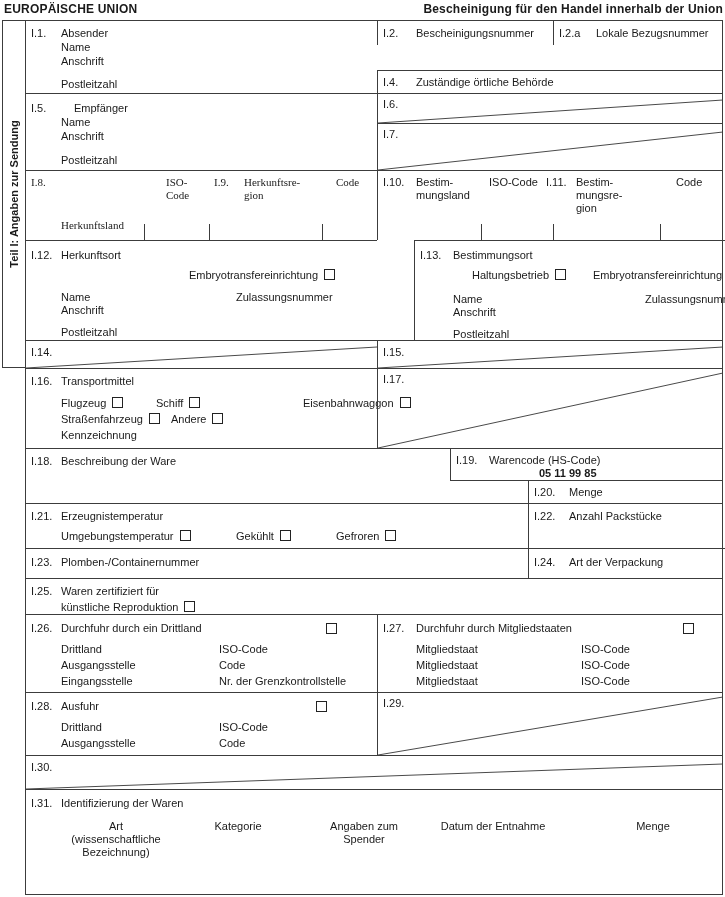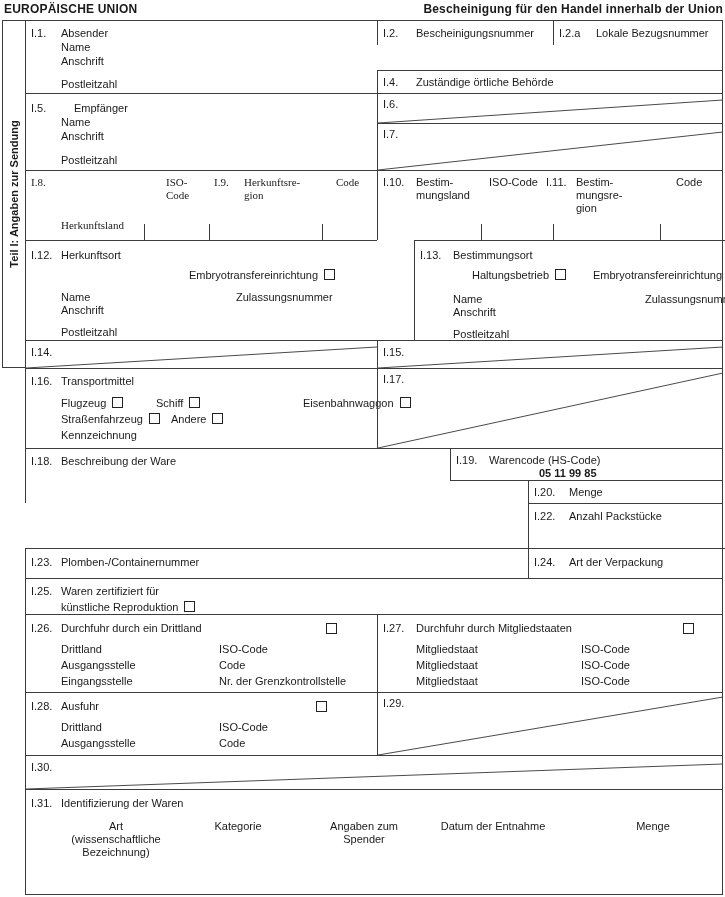--- a/index.html
+++ b/index.html
@@ -188,20 +188,33 @@
     <span class="t b" style="left:88px;top:18px;">05 11 99 85</span>
   </div>
 
   <div class="cell noleft" style="left:450px;top:480px;width:78px;height:23px;"></div>
 
   <div class="cell" style="left:528px;top:480px;width:195px;height:23px;">
     <span class="t" style="left:5px;top:5px;">I.20.</span>
     <span class="t" style="left:40px;top:5px;">Menge</span>
   </div>
 
+  <div class="cell" style="left:25px;top:503px;width:503px;height:45px;">
+    <span class="t" style="left:5px;top:6px;">I.21.</span>
+    <span class="t" style="left:35px;top:6px;">Erzeugnistemperatur</span>
+    <span class="t" style="left:35px;top:26px;">
+      <span>Umgebungstemperatur</span><span class="cb"></span>
+    </span>
+    <span class="t" style="left:210px;top:26px;">
+      <span>Gekühlt</span><span class="cb"></span>
+    </span>
+    <span class="t" style="left:310px;top:26px;">
+      <span>Gefroren</span><span class="cb"></span>
+    </span>
+  </div>
   <div class="cell" style="left:528px;top:503px;width:195px;height:45px;">
     <span class="t" style="left:5px;top:6px;">I.22.</span>
     <span class="t" style="left:40px;top:6px;">Anzahl Packstücke</span>
   </div>
 
   <div class="cell" style="left:25px;top:548px;width:503px;height:30px;">
     <span class="t" style="left:5px;top:7px;">I.23.</span>
     <span class="t" style="left:35px;top:7px;">Plomben-/Containernummer</span>
   </div>
   <div class="cell" style="left:528px;top:548px;width:236px;height:30px;">

